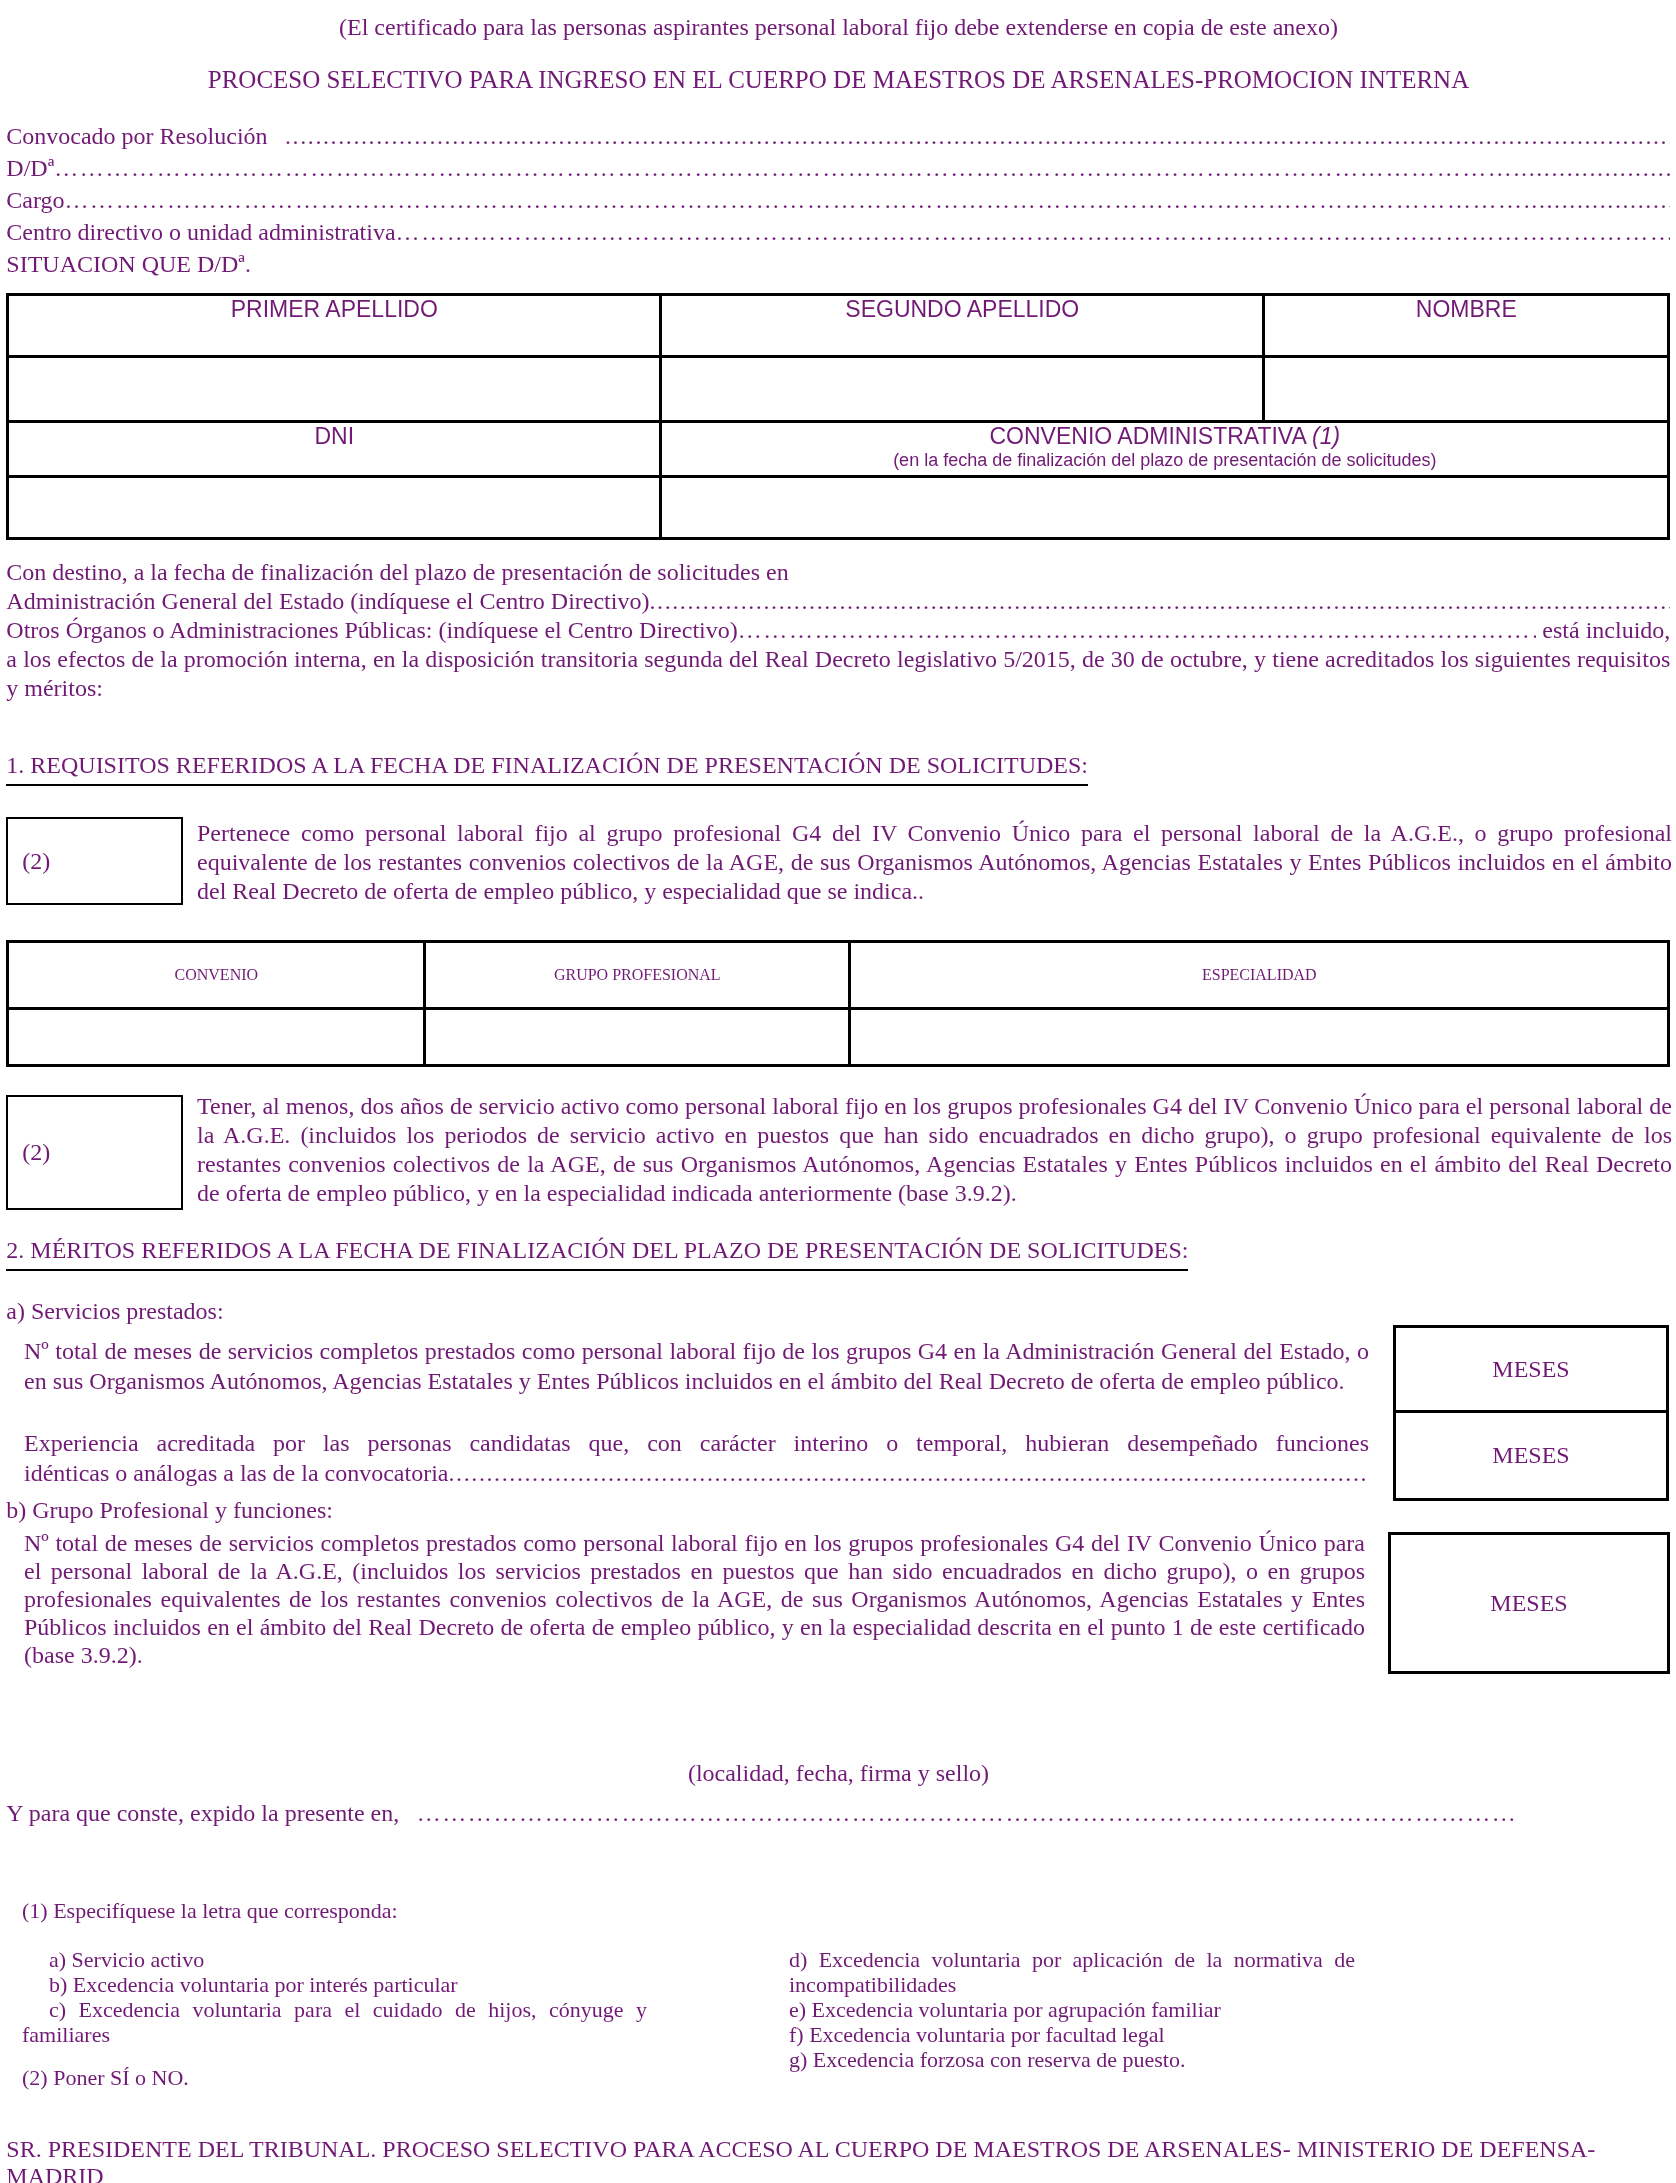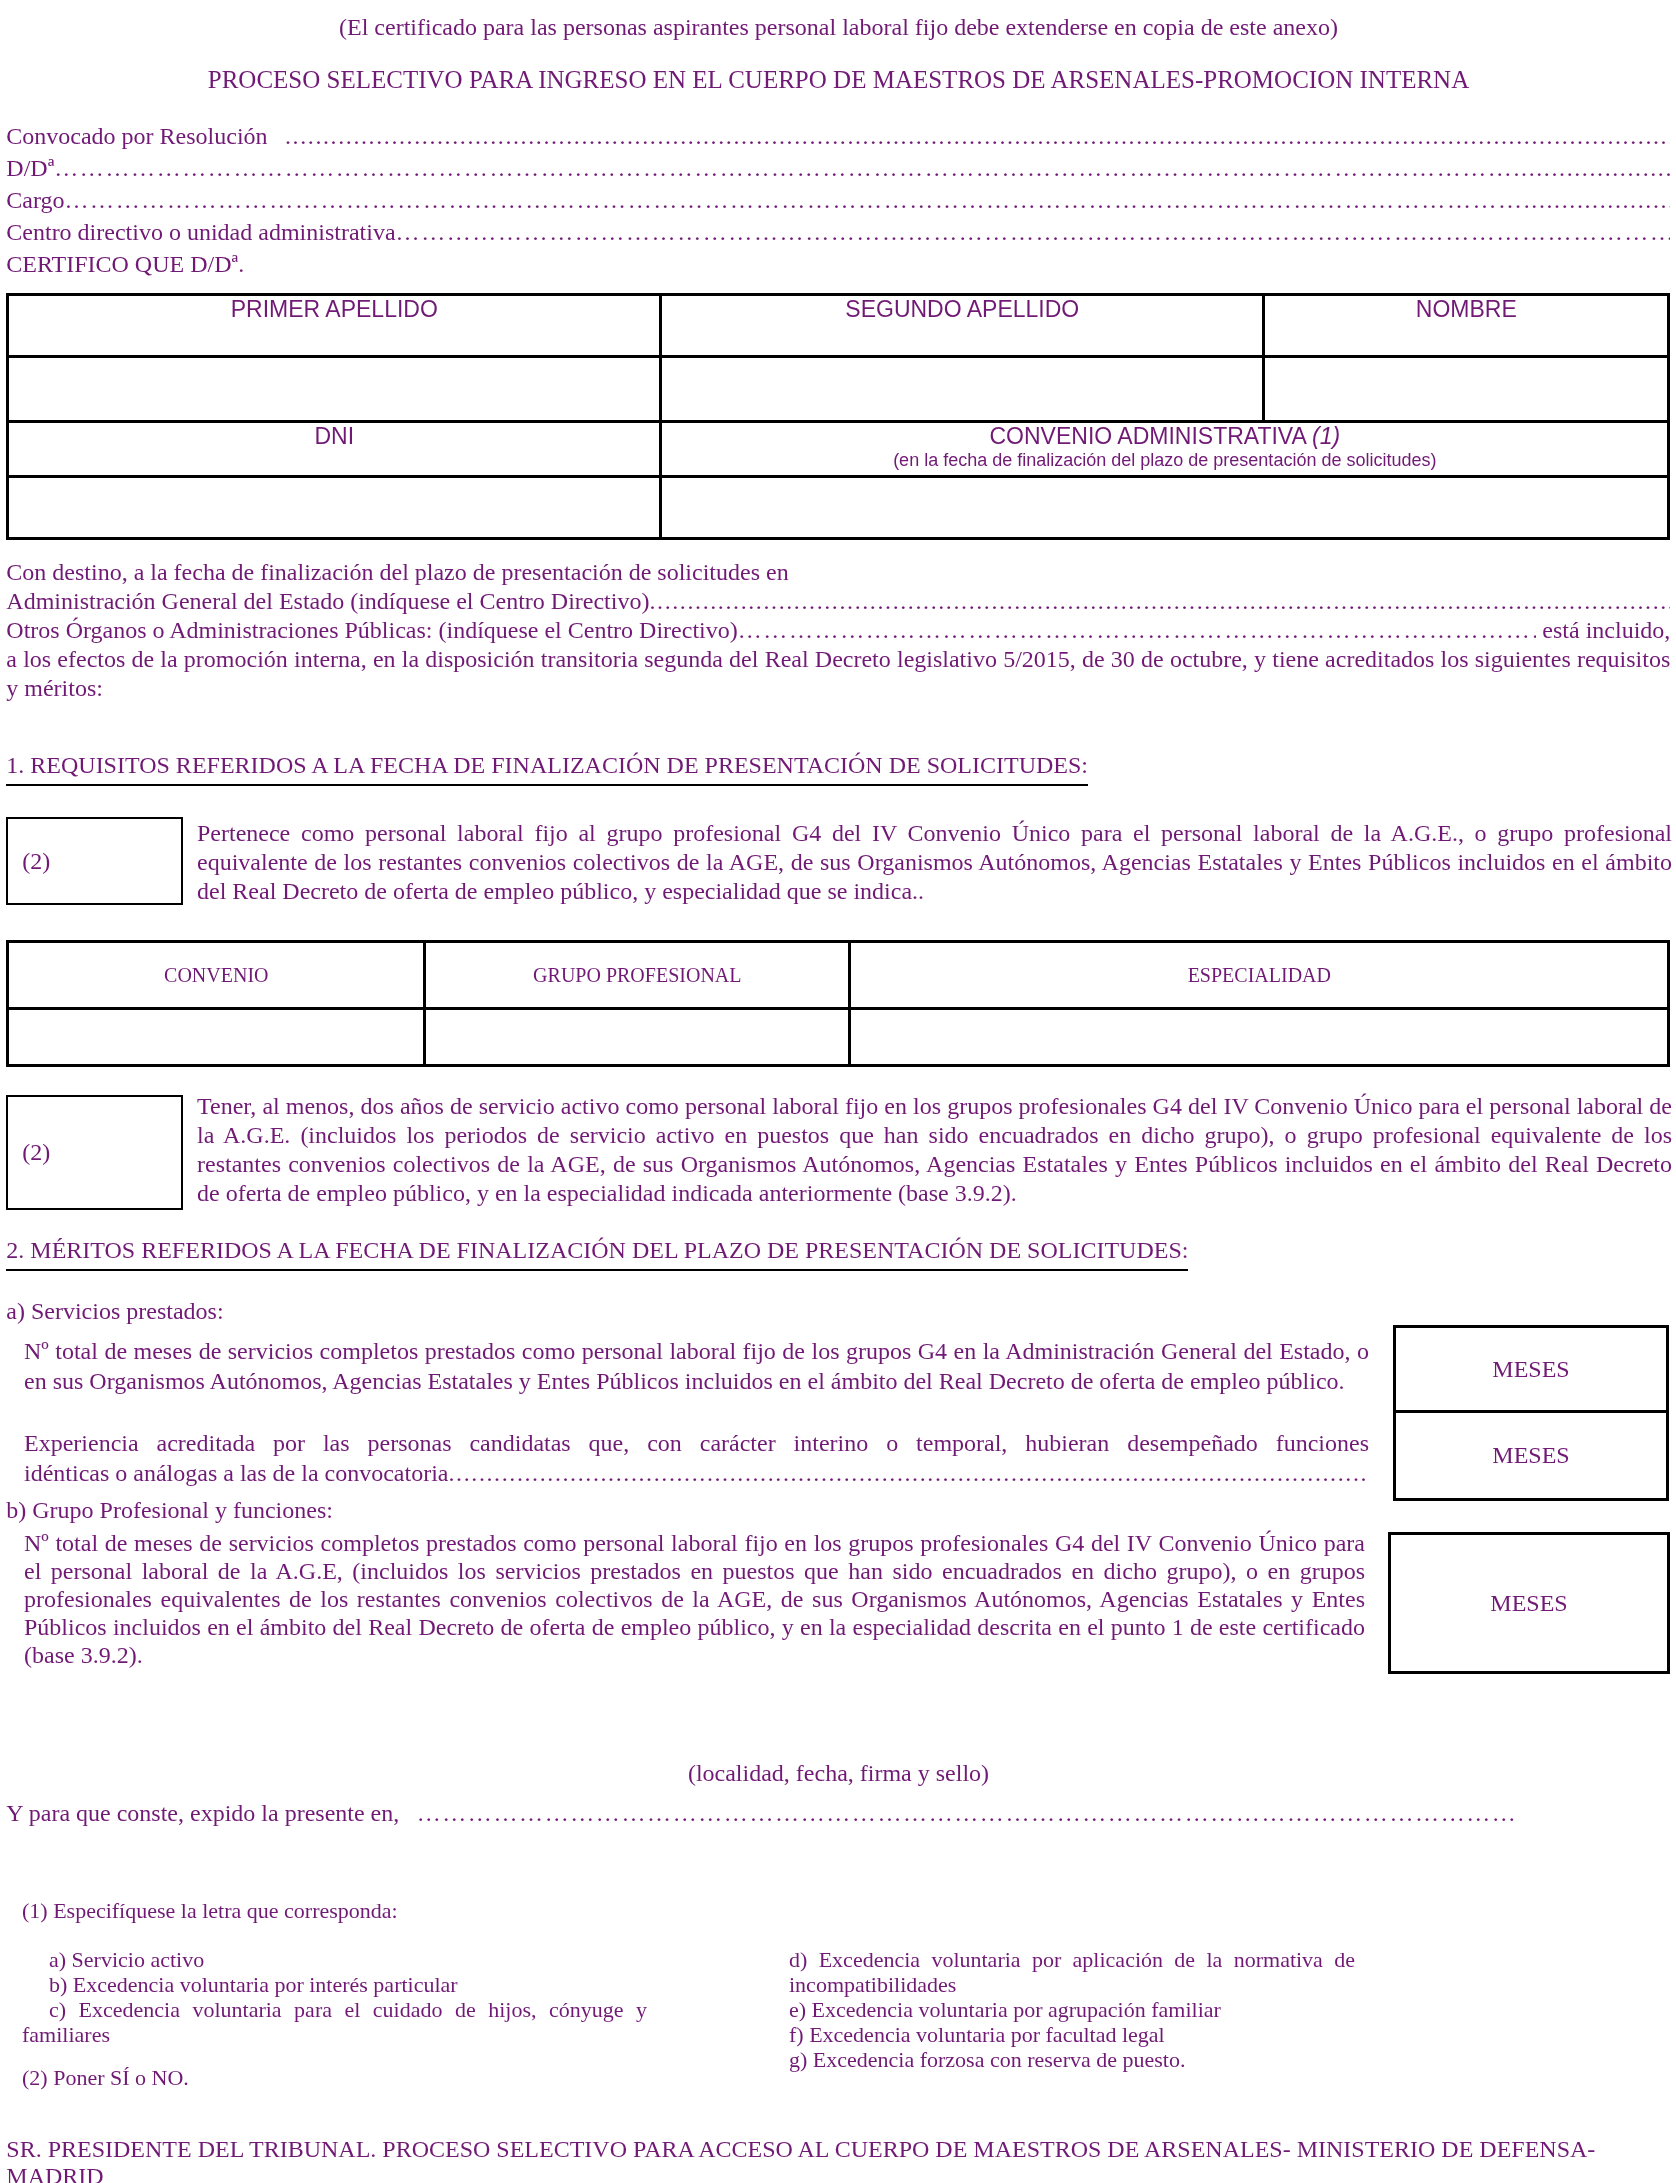--- a/index.html
+++ b/index.html
@@ -19,21 +19,21 @@
 
   table{border-collapse:collapse;table-layout:fixed;}
   .t{position:absolute;border:3.2px solid #000;}
   .t td,.t th{border:3.2px solid #000;padding:0;overflow:hidden;}
   .t1{top:293px;left:6.3px;width:1664px;}
   .t1 th{font-family:"Liberation Sans",sans-serif;font-weight:normal;font-size:23px;
          vertical-align:top;padding-top:0;text-align:center;}
   .subhdr{font-size:18px;line-height:20.5px;}
   .it{font-style:italic;}
   .t2{top:940px;left:6.3px;width:1664px;}
-  .t2 th{font-weight:normal;font-size:20px;vertical-align:middle;text-align:center;}
+  .t2 th{font-weight:normal;font-size:16px;vertical-align:middle;text-align:center;}
 
   .destino{top:558px;left:6.3px;width:1664px;line-height:29px;}
   .just{text-align:justify;}
   .jlast{text-align:justify;text-align-last:justify;}
 
   .h1{top:752px;left:6.3px;}
   .h2{top:1237px;left:6.3px;}
   .ul{border-bottom:2.4px solid #000;padding-bottom:6px;}
 
   .reqbox{border:2.4px solid #000;box-sizing:border-box;display:flex;align-items:center;
@@ -86,21 +86,21 @@
       <span class="lead">………………………………………………………………………………………………………………………………………………………........................................................................................................................................</span>
     </div>
     <div class="dotrow">
       <span class="lbl">Cargo</span>
       <span class="lead">………………………………………………………………………………………………………………………………………………………........................................................................................................................................</span>
     </div>
     <div class="dotrow">
       <span class="lbl">Centro directivo o unidad administrativa</span>
       <span class="lead">………………………………………………………………………………………………………………………………………………………........................................................................................................................................</span>
     </div>
-    <div>CERTIFICO QUE D/Dª.</div>
+    <div>SITUACION QUE D/Dª.</div>
   </div>
 
   <table class="t t1">
     <colgroup>
         <col style="width:653px">
         <col style="width:603px">
         <col>
       </colgroup>
     <tbody>
         <tr style="height:62px">

